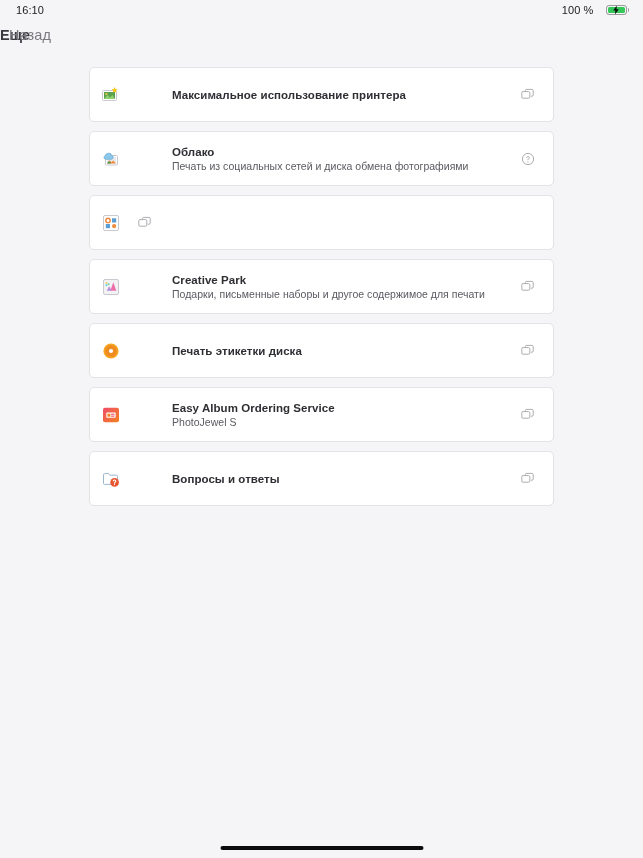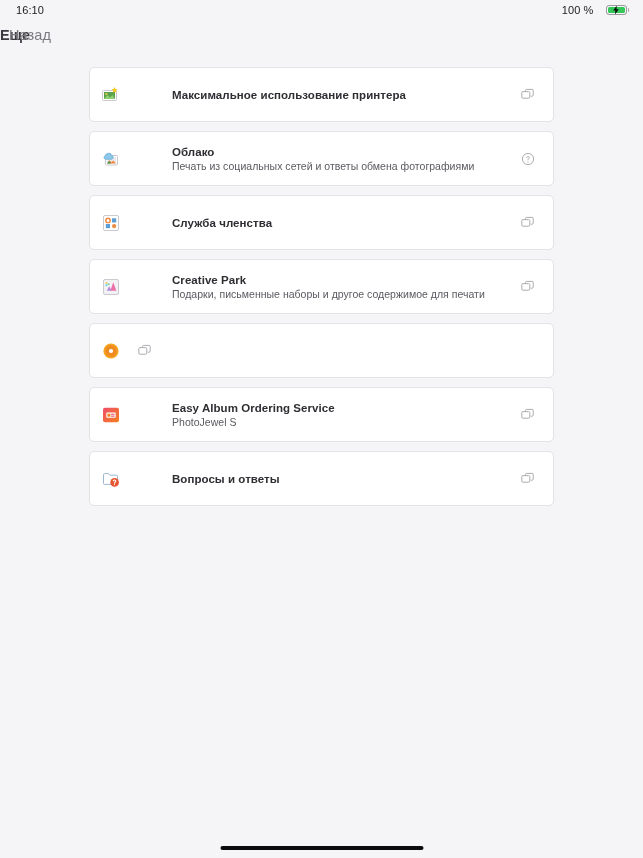--- a/index.html
+++ b/index.html
@@ -219,43 +219,40 @@
       <svg viewBox="0 0 18 18">
         <rect x="3.5" y="5.5" width="12" height="9.5" rx="1" fill="#ffffff" stroke="#c9c9cf"></rect>
         <rect x="5" y="7" width="9" height="6.5" fill="#e8e8ee"></rect>
         <path d="M5 13.5l2.6-3.2 2 1.9 1.6-1.8 2.8 3.1z" fill="#f08a3c"></path>
         <path d="M5 13.5l2-2.4 2.2 2.4z" fill="#3f9b4e"></path>
         <path d="M5.6 3.6a2.3 2.3 0 0 0-2.2 2.1 1.8 1.8 0 0 0 .25 3.55h5.7A2.05 2.05 0 0 0 9.5 5.2a2.55 2.55 0 0 0-3.9-1.6z" fill="#8dc8ea" stroke="#5fa8d0" stroke-width=".7"></path>
       </svg>
     </span>
     <span class="card-text">
       <span class="card-title">Облако</span>
-      <span class="card-sub">Печать из социальных сетей и ответы обмена фотографиями</span>
+      <span class="card-sub">Печать из социальных сетей и диска обмена фотографиями</span>
     </span>
     <span class="card-action">
       <svg viewBox="0 0 14 14">
         <circle cx="7" cy="7" r="5.6" fill="none" stroke="#6b6b72" stroke-width="1"></circle>
         <path d="M5.75 5.5a1.3 1.3 0 1 1 1.6 1.55c-.35.15-.45.45-.45.85" fill="none" stroke="#6b6b72" stroke-width="1" stroke-linecap="round"></path>
         <circle cx="6.95" cy="10" r=".62" fill="#6b6b72"></circle>
       </svg>
     </span>
   </div>
 
   <div class="card">
     <span class="card-icon">
       <svg viewBox="0 0 18 18">
         <rect x="1.5" y="1.5" width="15" height="15" rx="1.5" fill="#ffffff" stroke="#c9c9cf"></rect>
         <circle cx="6" cy="6.4" r="2.2" fill="none" stroke="#f08a3c" stroke-width="1.4"></circle>
         <rect x="10" y="4.3" width="4.2" height="4.2" fill="#5a9fd4"></rect>
         <rect x="3.8" y="10" width="4.2" height="4.2" fill="#5a9fd4"></rect>
         <circle cx="12.1" cy="12.1" r="2.1" fill="#f08a3c"></circle>
       </svg>
-    </span>
-    <span class="card-text">
-      <span class="card-title">Служба членства</span>
     </span>
     <span class="card-action">
       <svg viewBox="0 0 14 14">
         <rect x="0.8" y="3.6" width="8" height="6.6" rx="1.2" fill="none" stroke="#6b6b72" stroke-width="1"></rect>
         <path d="M4.4 3.6V2.6a1.2 1.2 0 0 1 1.2-1.2h5.4a1.2 1.2 0 0 1 1.2 1.2v4.4a1.2 1.2 0 0 1-1.2 1.2h-1.2" fill="none" stroke="#6b6b72" stroke-width="1"></path>
       </svg>
     </span>
   </div>
 
   <div class="card">
@@ -281,20 +278,23 @@
     </span>
   </div>
 
   <div class="card">
     <span class="card-icon">
       <svg viewBox="0 0 18 18">
         <circle cx="9" cy="9" r="7.6" fill="#f5a623"></circle>
         <circle cx="9" cy="9" r="5.9" fill="#ef8b1f"></circle>
         <circle cx="9" cy="9" r="2.1" fill="#ffffff"></circle>
       </svg>
+    </span>
+    <span class="card-text">
+      <span class="card-title">Печать этикетки диска</span>
     </span>
     <span class="card-action">
       <svg viewBox="0 0 14 14">
         <rect x="0.8" y="3.6" width="8" height="6.6" rx="1.2" fill="none" stroke="#6b6b72" stroke-width="1"></rect>
         <path d="M4.4 3.6V2.6a1.2 1.2 0 0 1 1.2-1.2h5.4a1.2 1.2 0 0 1 1.2 1.2v4.4a1.2 1.2 0 0 1-1.2 1.2h-1.2" fill="none" stroke="#6b6b72" stroke-width="1"></path>
       </svg>
     </span>
   </div>
 
   <div class="card">

